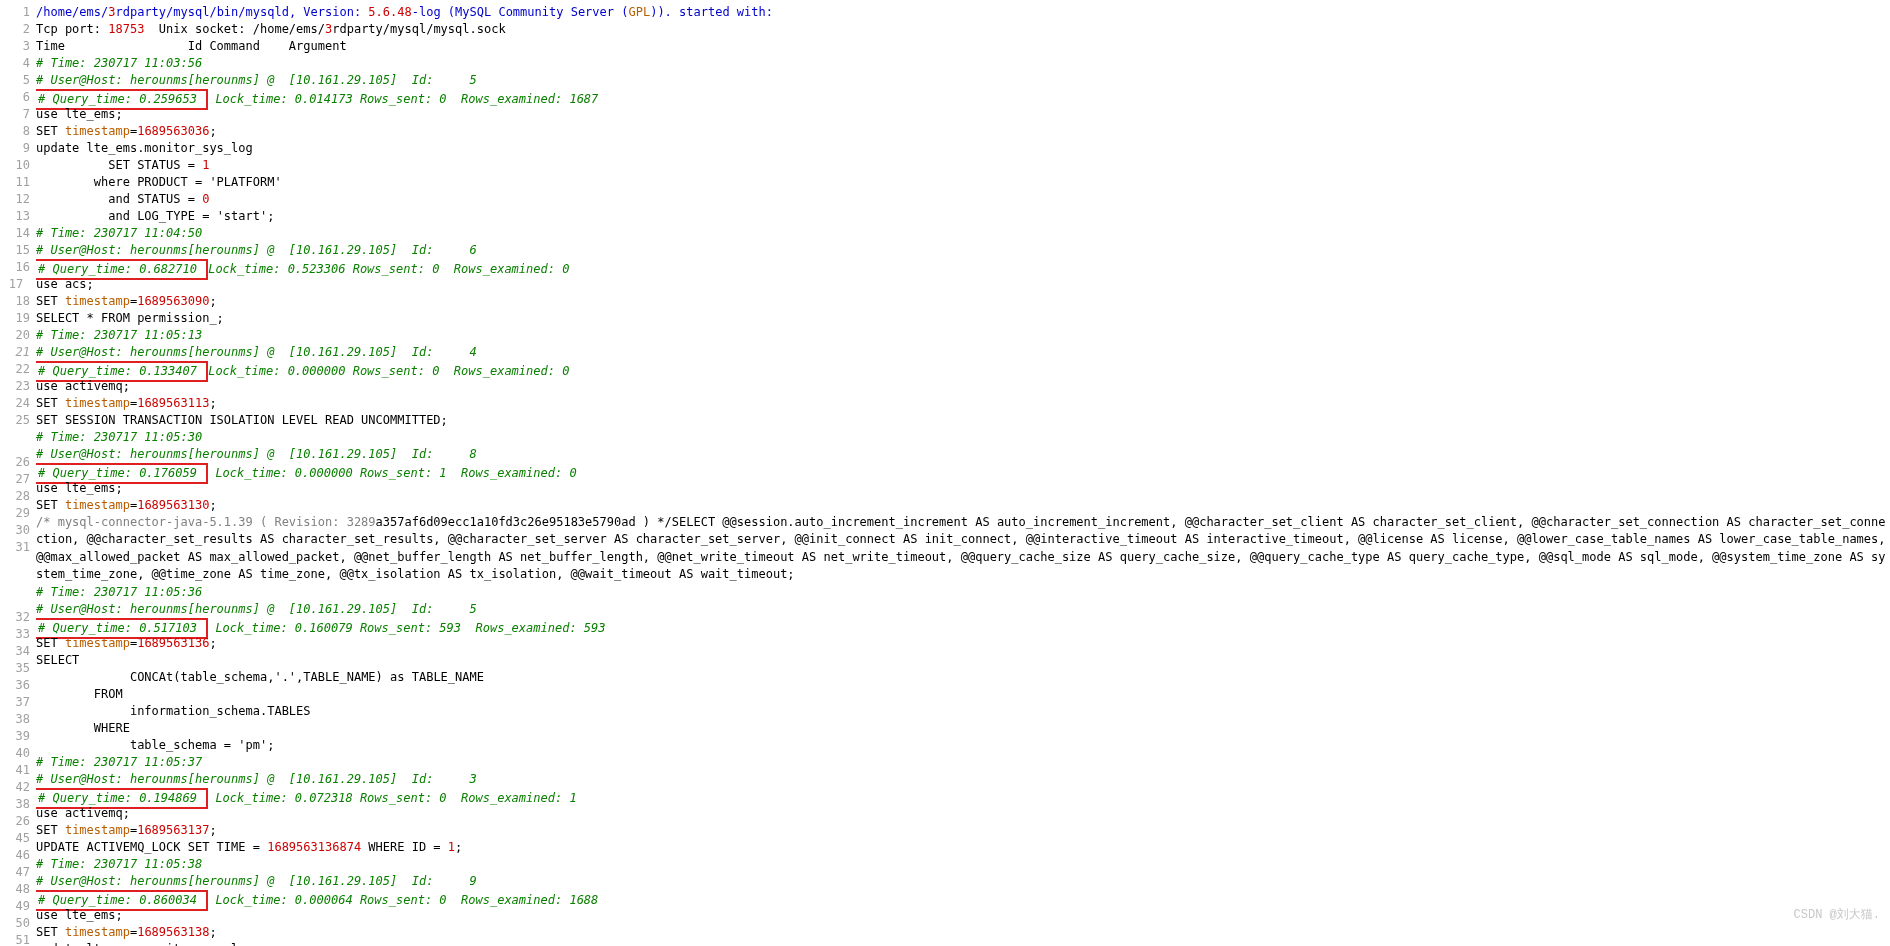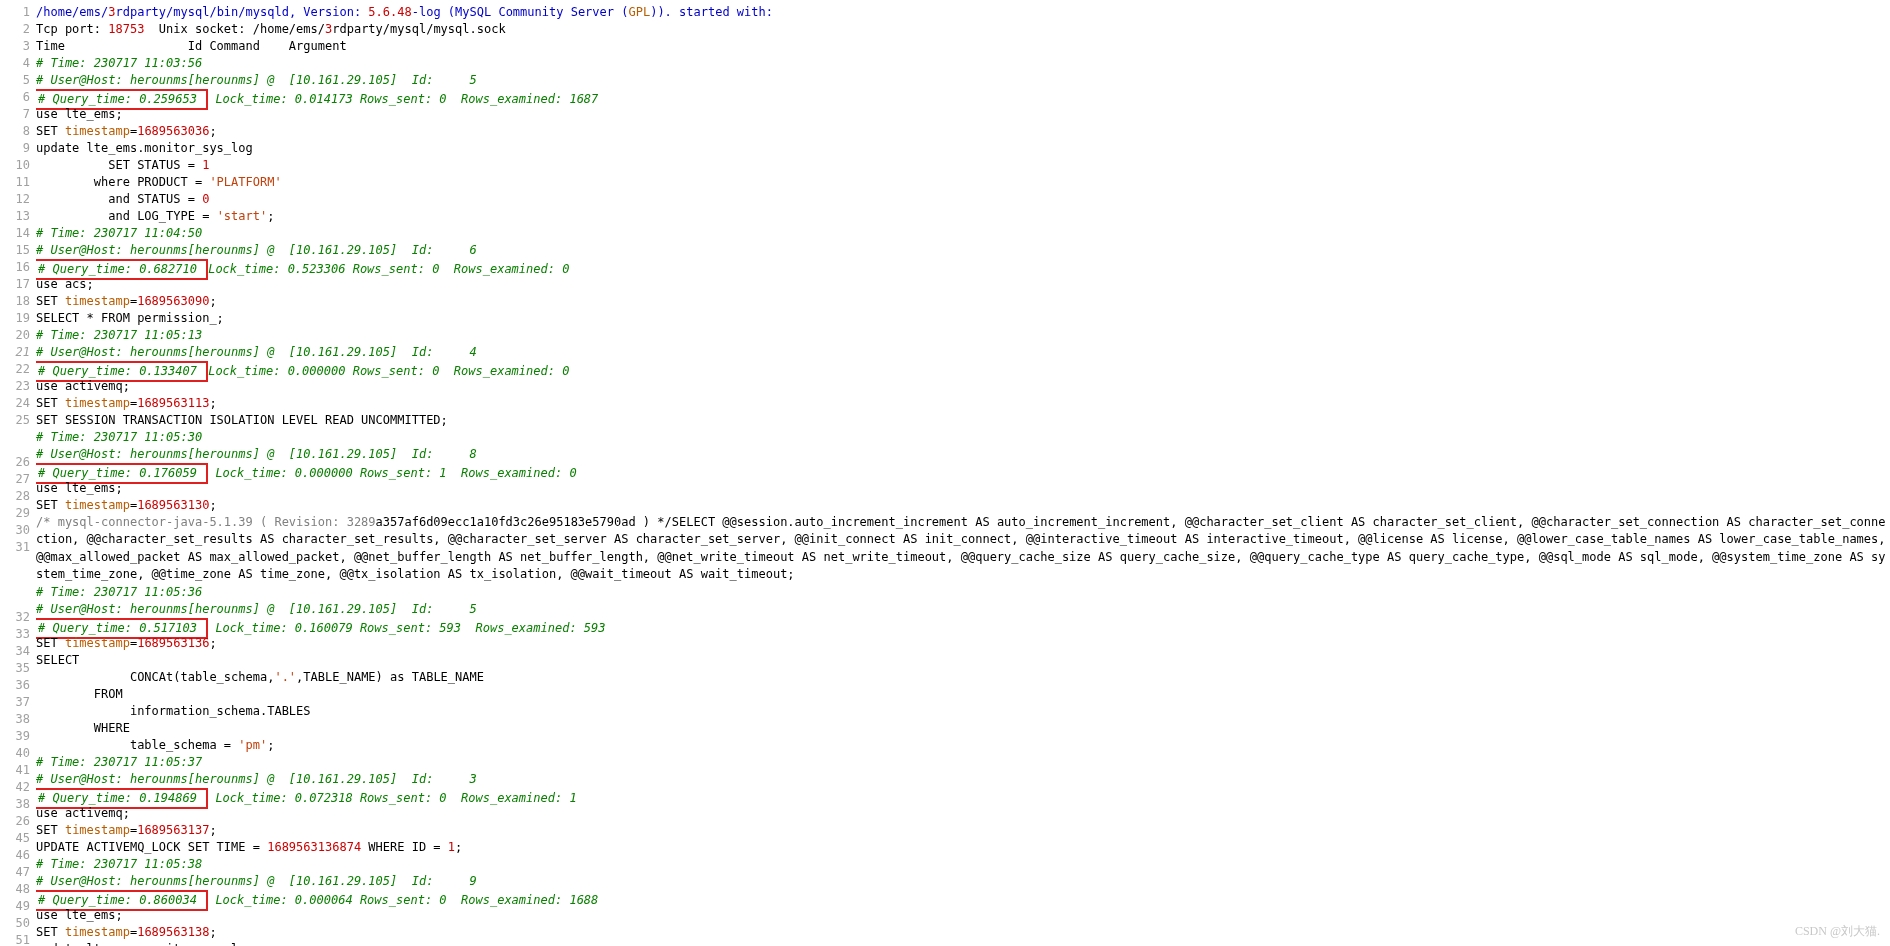--- a/index.html
+++ b/index.html
@@ -6,24 +6,24 @@
   .editor{display:flex;width:100%;align-items:flex-start}
   .gutter{flex:0 0 28px;text-align:right;color:#a0a0a0;padding:4px 6px 4px 2px;user-select:none;font-size:12px}
   .gutter div{height:17px}
   .code{flex:1;padding:4px 0;white-space:pre;overflow-x:auto}
   .line{height:17px;position:relative}
   .wrap{height:auto;white-space:normal;word-break:break-all}
   .green{color:#0a8000;font-style:italic}
   .blue{color:#0000cc}
   .red{color:#cc0000}
   .orange{color:#b85c00}
-  .purple{color:#c2410c}
+  .purple{color:#000000}
   .gray{color:#808080}
   .box{border:2px solid #e02020;display:inline-block;padding:0 2px;margin-left:-2px}
-  .watermark{position:fixed;bottom:6px;right:10px;color:#c8c8c8;font-family:Liberation Serif, serif;font-size:12px}
+  .watermark{position:fixed;bottom:22px;right:10px;color:#c8c8c8;font-family:Liberation Mono, monospace;font-size:12px}
 </style>
 </head>
 <body>
 
 <div class="editor">
   <div class="gutter" id="gutter">
       <div style="height: 17px;">1</div>
       <div style="height: 17px;">2</div>
       <div style="height: 17px;">3</div>
       <div style="height: 17px;">4</div>
@@ -32,21 +32,21 @@
       <div style="height: 17px;">7</div>
       <div style="height: 17px;">8</div>
       <div style="height: 17px;">9</div>
       <div style="height: 17px;">10</div>
       <div style="height: 17px;">11</div>
       <div style="height: 17px;">12</div>
       <div style="height: 17px;">13</div>
       <div style="height: 17px;">14</div>
       <div style="height: 17px;">15</div>
       <div style="height: 17px;">16</div>
-      <div style="height: 17px;">17</div>
+      <div style="height: 17px; text-align: center;">17</div>
       <div style="height: 17px;">18</div>
       <div style="height: 17px;">19</div>
       <div style="height: 17px;">20</div>
       <div style="height: 17px; font-style: italic;">21</div>
       <div style="height: 17px;">22</div>
       <div style="height: 17px;">23</div>
       <div style="height: 17px;">24</div>
       <div style="height: 17px;">25</div>
       <div style="height: 17px; margin-top: 25px;">26</div>
       <div style="height: 17px;">27</div>

